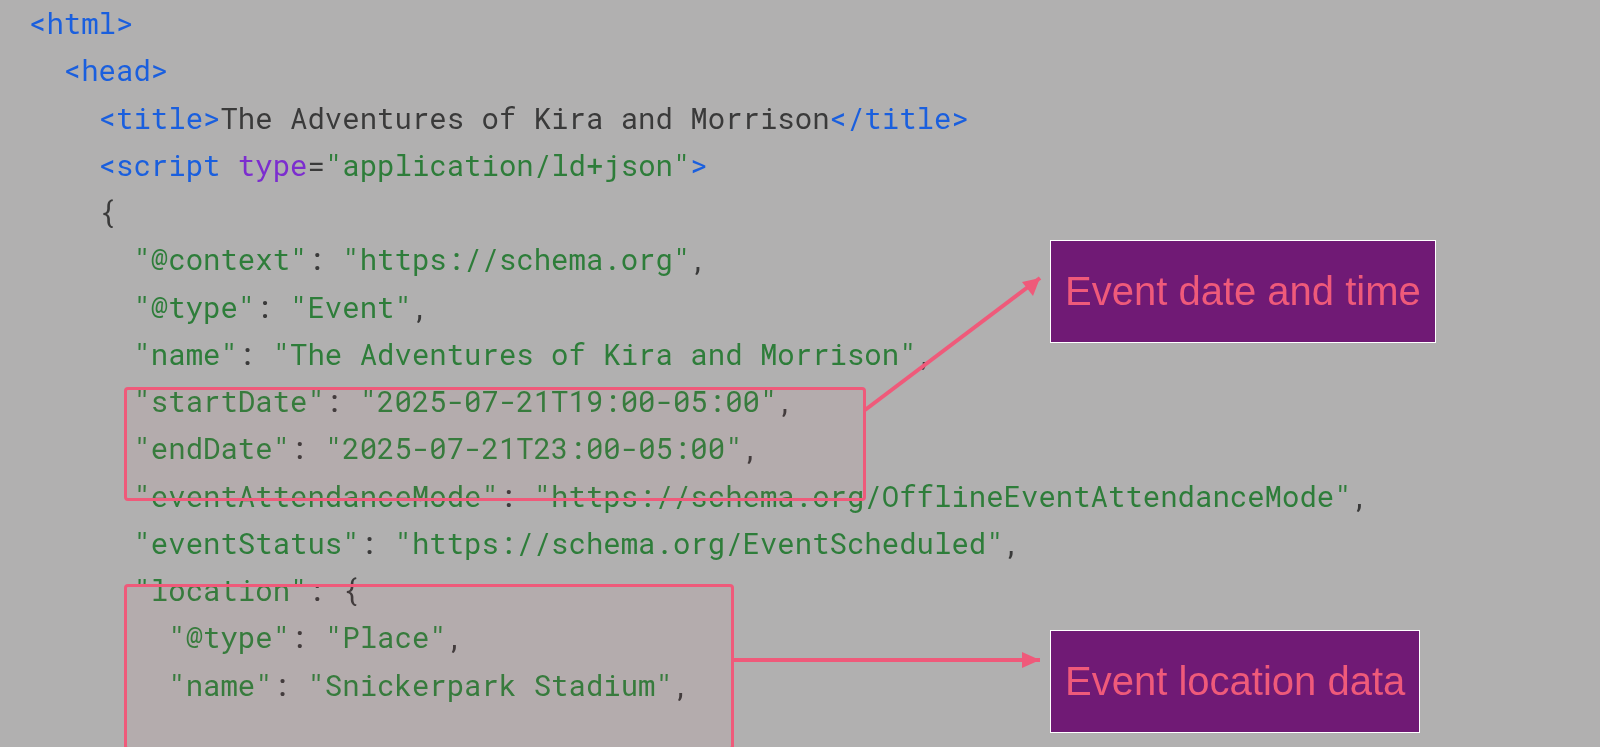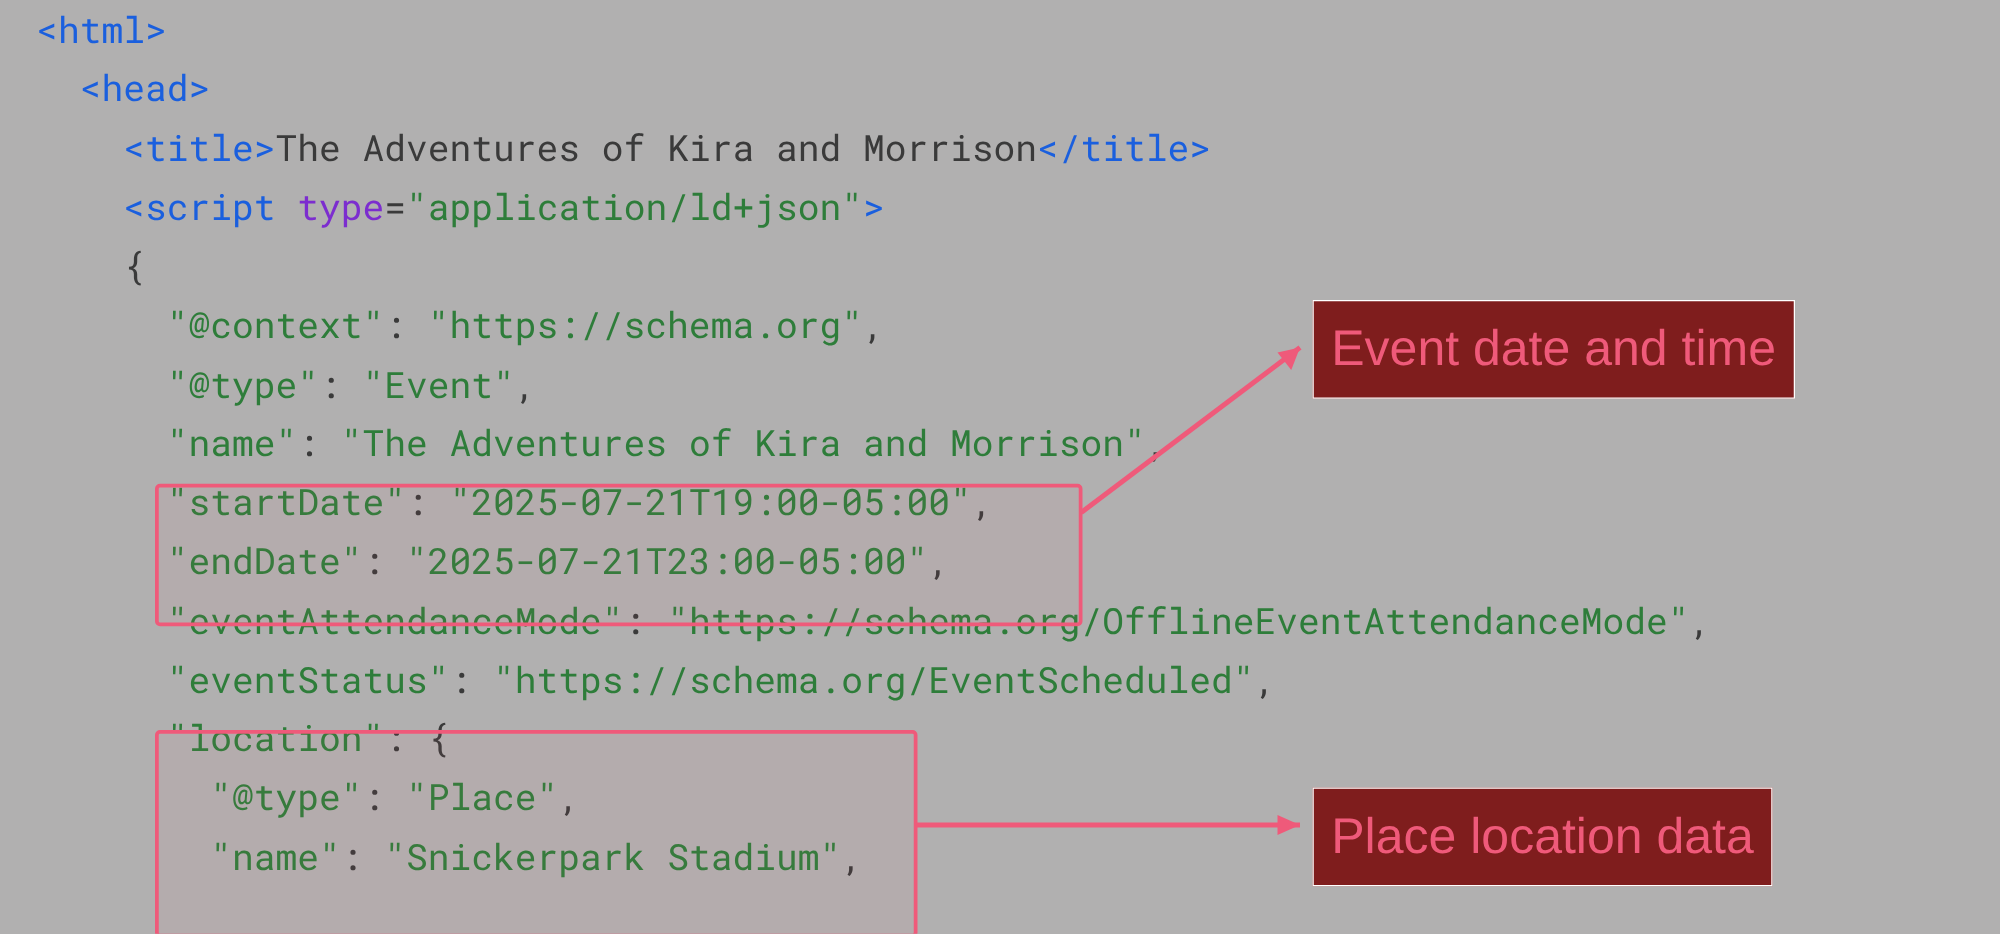--- a/index.html
+++ b/index.html
@@ -33,25 +33,25 @@
     border: 3px solid #ef5a7a;
     background: rgba(239,90,122,0.05);
     border-radius: 4px;
     pointer-events: none;
   }
   .hl1 { left: 124px; top: 387px; width: 736px; height: 108px; }
   .hl2 { left: 124px; top: 584px; width: 604px; height: 160px; }
 
   .annot {
     position: absolute;
-    background: #7f1d1d;
+    background: #701a75;
     color: #ef5a7a;
     font-family: "Helvetica Neue", "Arial", sans-serif;
     font-size: 40px;
-    padding: 6px 14px;
+    padding: 18px 14px;
     border: 1px solid #ffffff;
     white-space: nowrap;
   }
   .annot1 { left: 1050px; top: 240px; }
   .annot2 { left: 1050px; top: 630px; }
 
   svg.arrow { position: absolute; pointer-events: none; }
   .arrow-stroke { stroke: #ef5a7a; stroke-width: 4; fill: none; }
   .arrow-head   { fill: #ef5a7a; }
 </style>
@@ -80,13 +80,13 @@
 <svg class="arrow" style="left:0;top:0;width:1600px;height:747px;">
   <line class="arrow-stroke" x1="865" y1="410" x2="1040" y2="278"></line>
   <polygon class="arrow-head" points="1040,278 1022,282 1033,296"></polygon>
 </svg>
 <svg class="arrow" style="left:0;top:0;width:1600px;height:747px;">
   <line class="arrow-stroke" x1="732" y1="660" x2="1040" y2="660"></line>
   <polygon class="arrow-head" points="1040,660 1022,652 1022,668"></polygon>
 </svg>
 
 <div class="annot annot1">Event date and time</div>
-<div class="annot annot2">Place location data</div>
+<div class="annot annot2">Event location data</div>
 
 </body></html>

